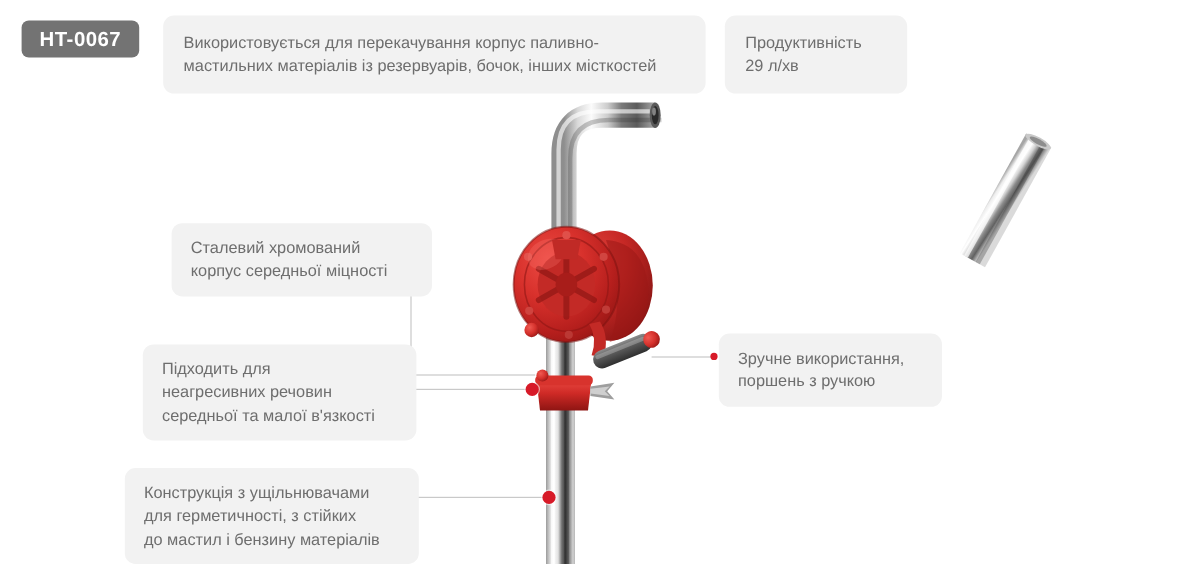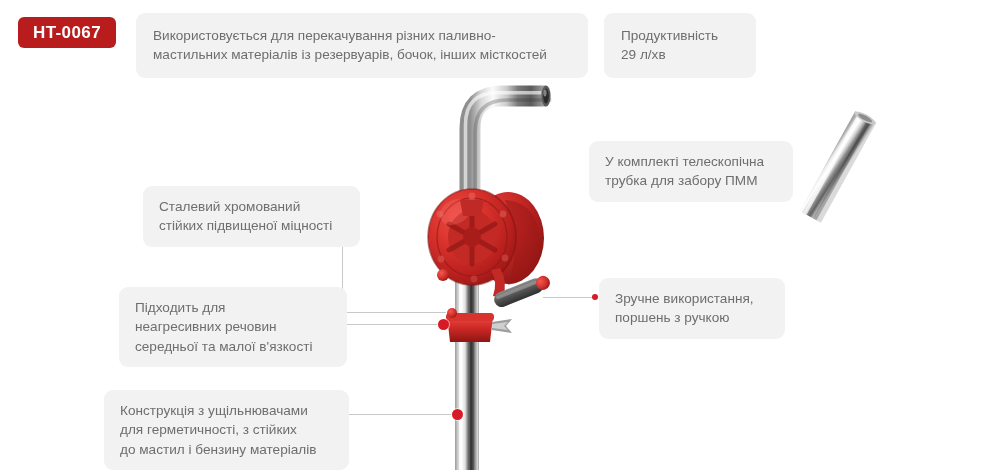--- a/index.html
+++ b/index.html
@@ -247,33 +247,31 @@
   <div class="dot sm" style="left:339px; top:321px;"></div>
   <div class="dot lg" style="left:438px; top:319px;"></div>
 
   <div class="conn h" style="left:345px; top:414px; width:113px;"></div>
   <div class="dot sm" style="left:342px; top:411px;"></div>
   <div class="dot lg" style="left:452px; top:409px;"></div>
 
   <div class="conn h" style="left:543px; top:297px; width:54px;"></div>
   <div class="dot sm" style="left:592px; top:294px;"></div>
 
-  <div class="sku-badge" style="background:#b91c1c;">HT-0067</div>
-
-  <div class="callout top-desc">Використовується для перекачування різних паливно-
+  <div class="sku-badge" style="background:#737373;">HT-0067</div>
+
+  <div class="callout top-desc">Використовується для перекачування корпус паливно-
 мастильних матеріалів із резервуарів, бочок, інших місткостей</div>
 
   <div class="callout top-perf">Продуктивність
 29 л/хв</div>
 
   <div class="callout c-body">Сталевий хромований
-стійких підвищеної міцності</div>
-
-  <div class="callout c-tube">У комплекті телескопічна
-трубка для забору ПММ</div>
+корпус середньої міцності</div>
+
 
   <div class="callout c-viscosity">Підходить для
 неагресивних речовин
 середньої та малої в'язкості</div>
 
   <div class="callout c-seals">Конструкція з ущільнювачами
 для герметичності, з стійких
 до мастил і бензину матеріалів</div>
 
   <div class="callout c-handle">Зручне використання,

